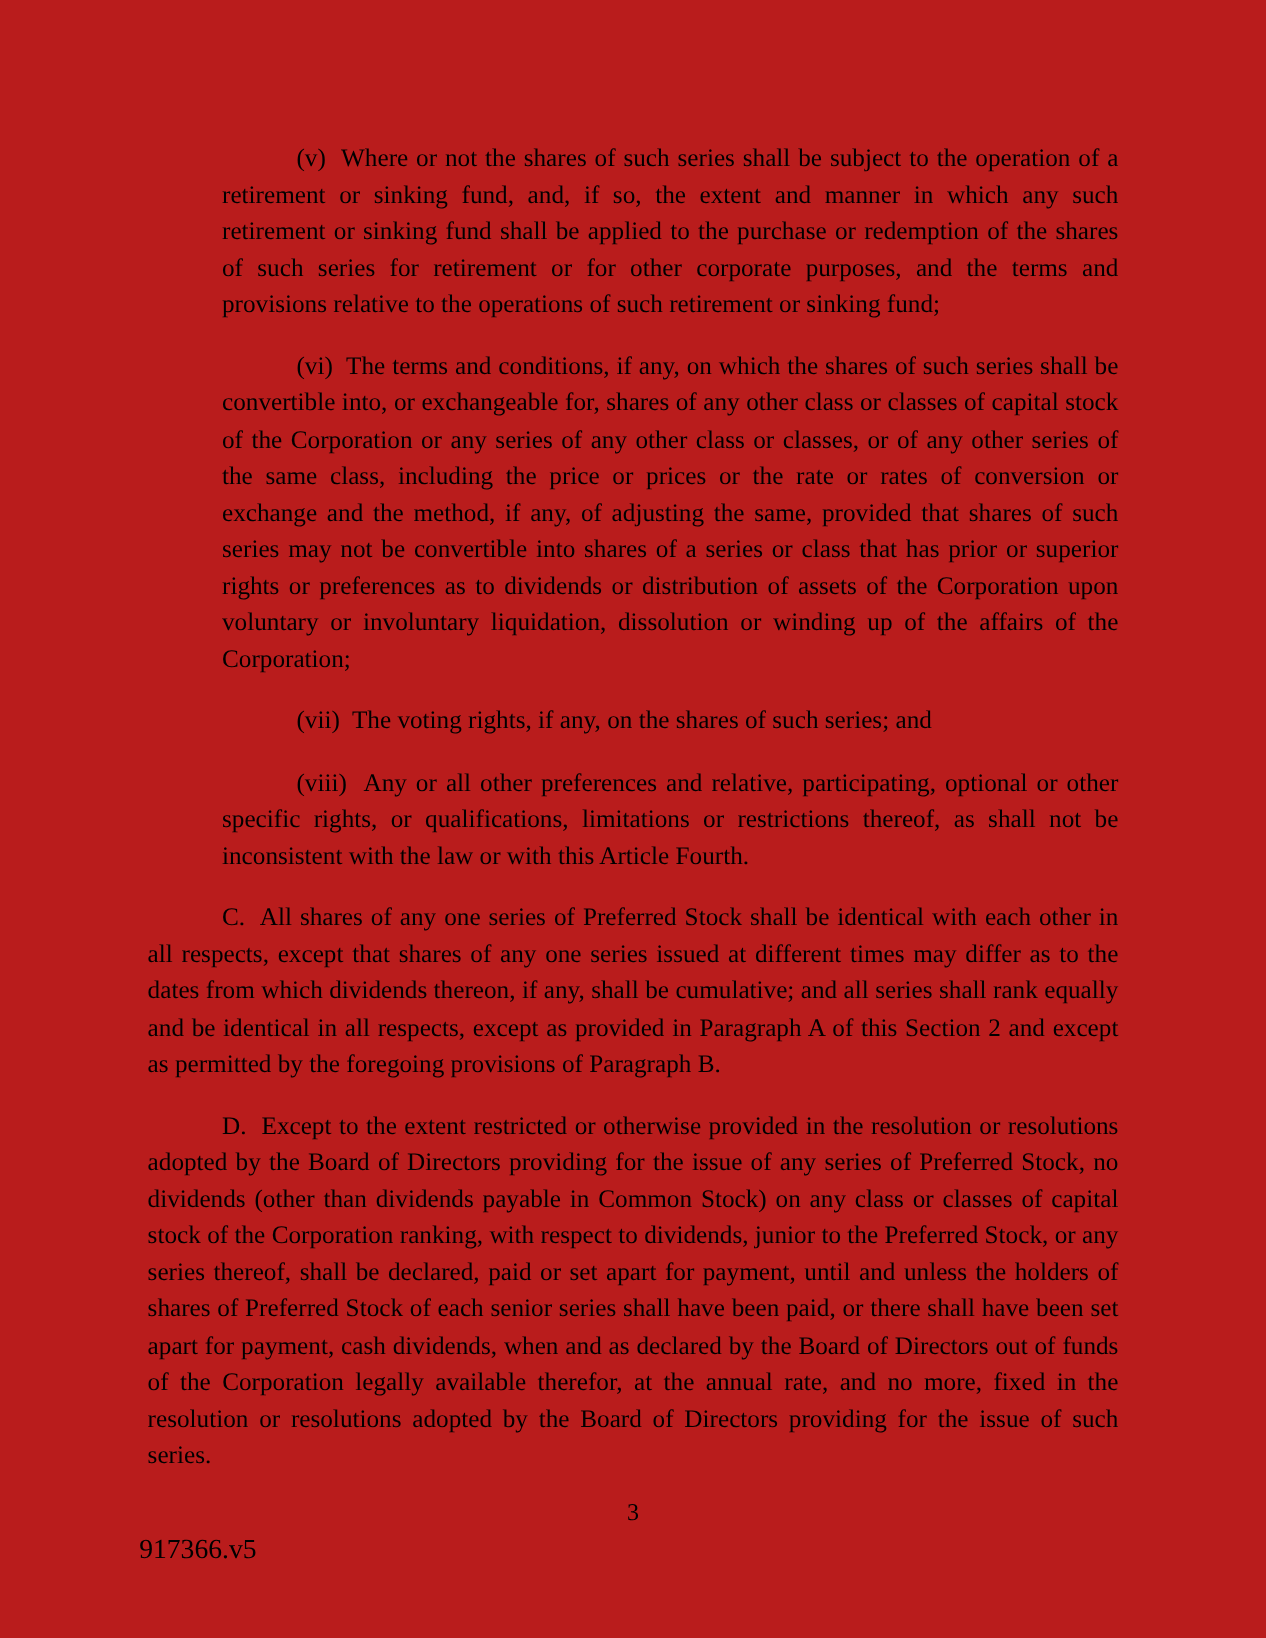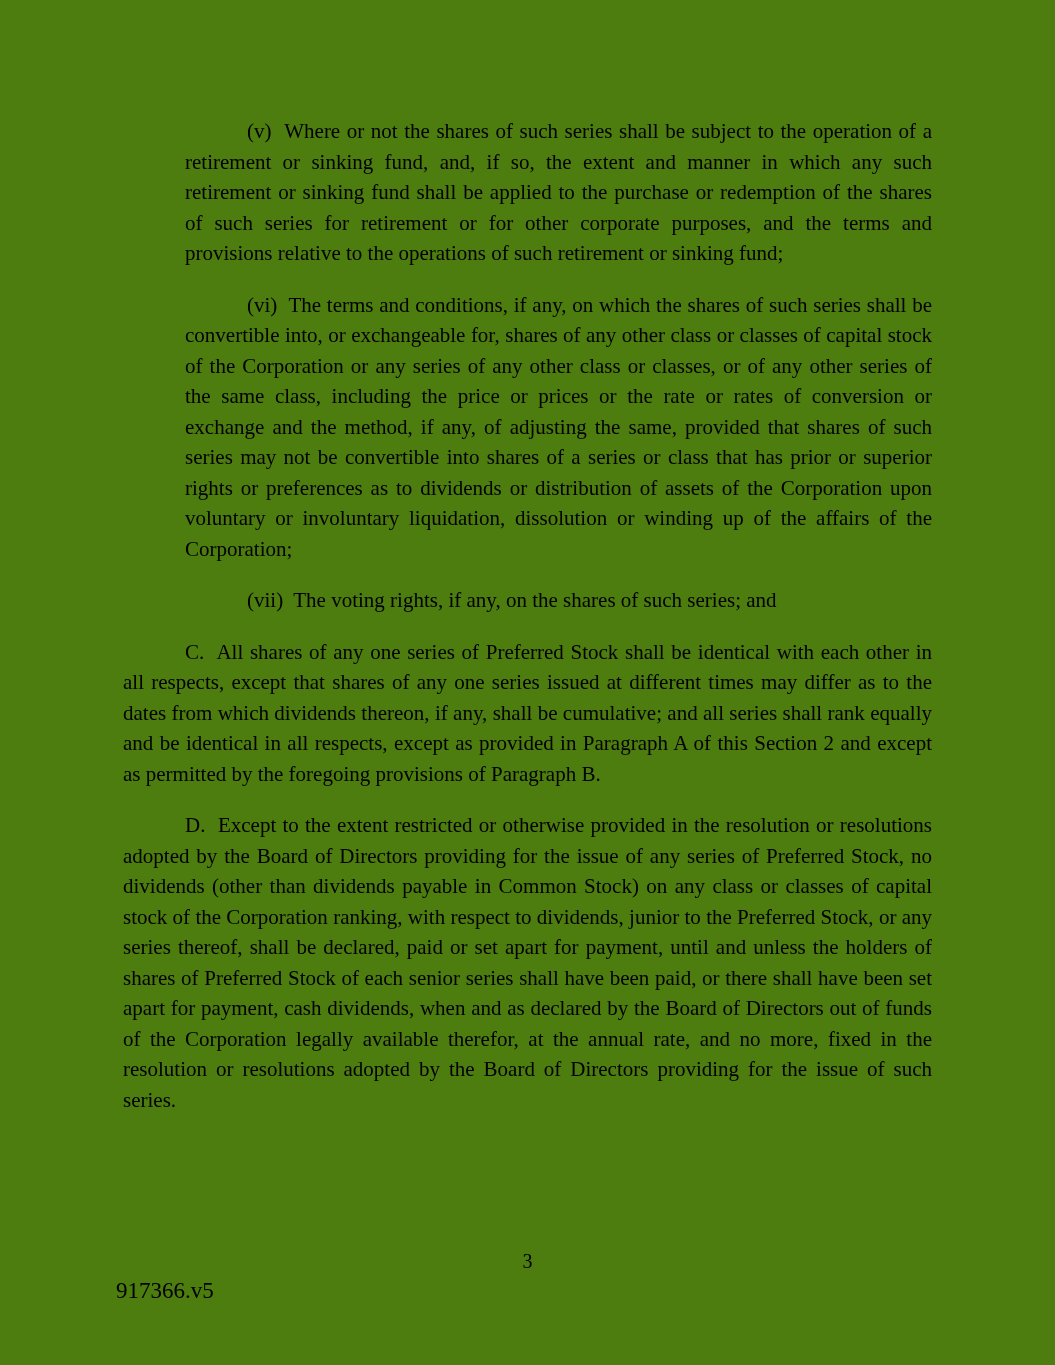--- a/index.html
+++ b/index.html
@@ -4,21 +4,21 @@
 <style>
   html, body {
     margin: 0;
     padding: 0;
     background: #ffffff;
   }
   .page {
     position: relative;
     width: 1055px;
     height: 1365px;
-    background: #4d7c0f;
+    background: #b91c1c;
     font-family: "Liberation Serif", "DejaVu Serif", serif;
     color: #000000;
     overflow: hidden;
   }
   .content {
     position: absolute;
     top: 116px;
     left: 123px;
     width: 809px;
     font-size: 21px;
@@ -50,20 +50,21 @@
   }
 </style>
 </head>
 <body>
 
 <div class="page">
   <div class="content">
     <p class="para sub">(v)&nbsp; Where or not the shares of such series shall be subject to the operation of a retirement or sinking fund, and, if so, the extent and manner in which any such retirement or sinking fund shall be applied to the purchase or redemption of the shares of such series for retirement or for other corporate purposes, and the terms and provisions relative to the operations of such retirement or sinking fund;</p>
     <p class="para sub">(vi)&nbsp; The terms and conditions, if any, on which the shares of such series shall be convertible into, or exchangeable for, shares of any other class or classes of capital stock of the Corporation or any series of any other class or classes, or of any other series of the same class, including the price or prices or the rate or rates of conversion or exchange and the method, if any, of adjusting the same, provided that shares of such series may not be convertible into shares of a series or class that has prior or superior rights or preferences as to dividends or distribution of assets of the Corporation upon voluntary or involuntary liquidation, dissolution or winding up of the affairs of the Corporation;</p>
     <p class="para sub">(vii)&nbsp; The voting rights, if any, on the shares of such series; and</p>
+    <p class="para sub">(viii)&nbsp; Any or all other preferences and relative, participating, optional or other specific rights, or qualifications, limitations or restrictions thereof, as shall not be inconsistent with the law or with this Article Fourth.</p>
     <p class="para">C.&nbsp; All shares of any one series of Preferred Stock shall be identical with each other in all respects, except that shares of any one series issued at different times may differ as to the dates from which dividends thereon, if any, shall be cumulative; and all series shall rank equally and be identical in all respects, except as provided in Paragraph A of this Section 2 and except as permitted by the foregoing provisions of Paragraph B.</p>
     <p class="para">D.&nbsp; Except to the extent restricted or otherwise provided in the resolution or resolutions adopted by the Board of Directors providing for the issue of any series of Preferred Stock, no dividends (other than dividends payable in Common Stock) on any class or classes of capital stock of the Corporation ranking, with respect to dividends, junior to the Preferred Stock, or any series thereof, shall be declared, paid or set apart for payment, until and unless the holders of shares of Preferred Stock of each senior series shall have been paid, or there shall have been set apart for payment, cash dividends, when and as declared by the Board of Directors out of funds of the Corporation legally available therefor, at the annual rate, and no more, fixed in the resolution or resolutions adopted by the Board of Directors providing for the issue of such series.</p>
   </div>
 
   <div class="page-number">3</div>
 
   <div class="doc-id">917366.v5</div>
 </div>
 
 </body></html>

